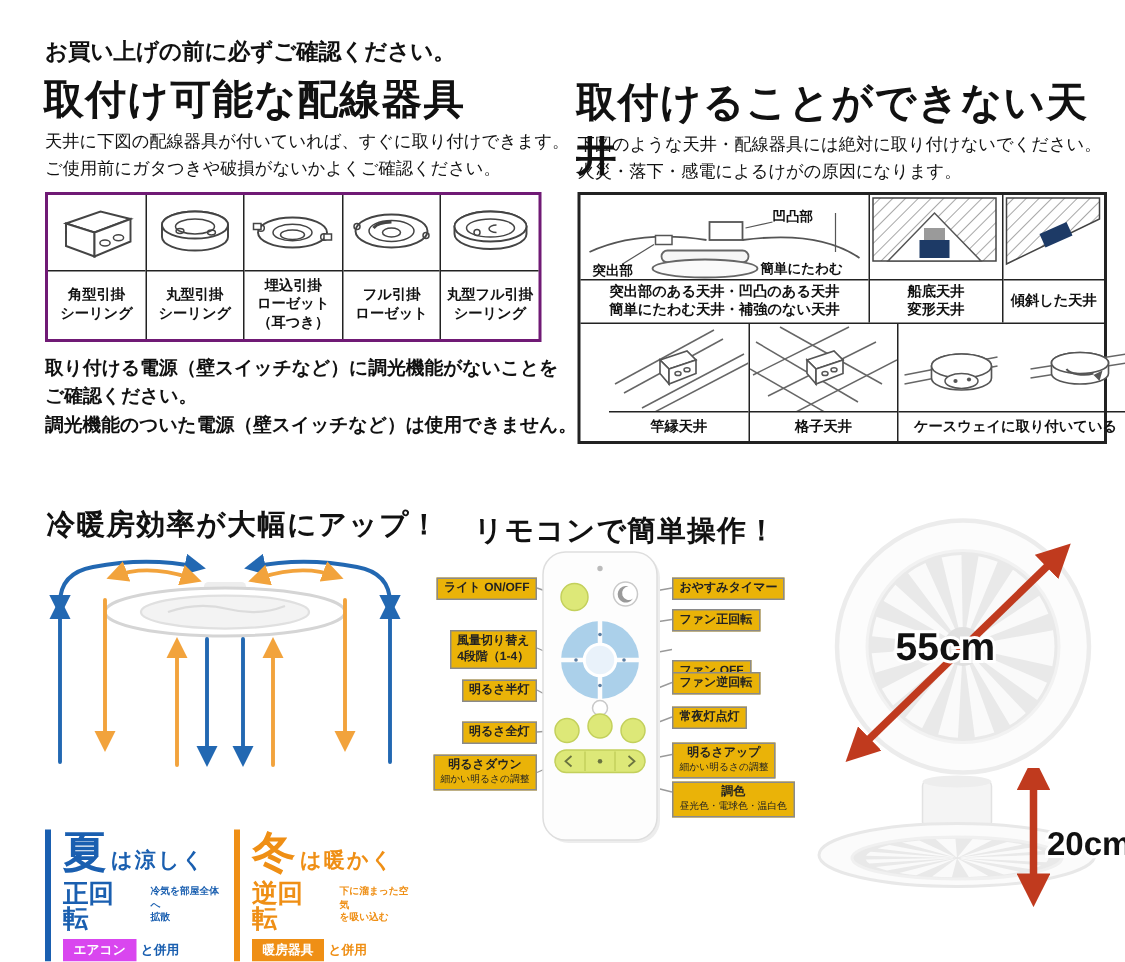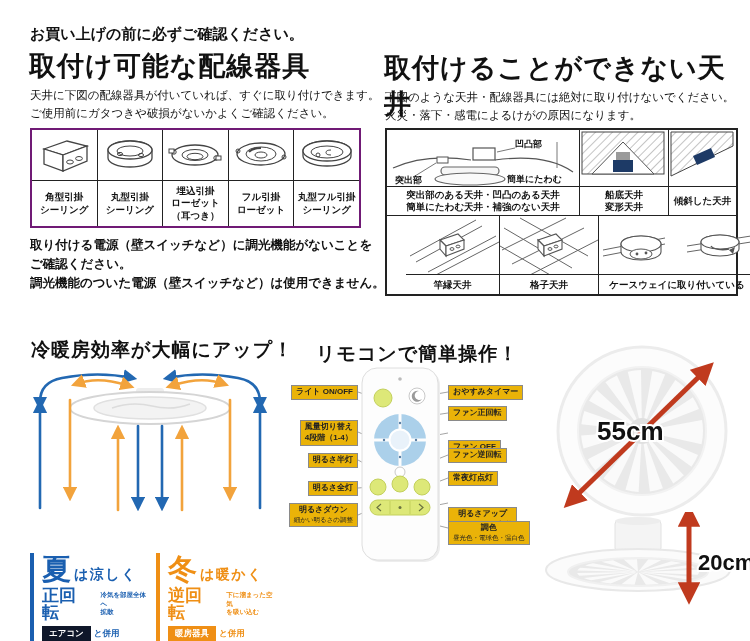--- a/index.html
+++ b/index.html
@@ -42,21 +42,21 @@
   .szn-row1{display:flex;align-items:baseline;gap:3px;}
   .szn-kanji{font-size:29px;font-weight:bold;line-height:1;}
   .szn-rest{font-size:14px;font-weight:bold;letter-spacing:1.5px;}
   .szn-row2{display:flex;align-items:center;gap:12px;margin-top:3px;}
   .szn-mode{font-size:17px;font-weight:bold;line-height:1;}
   .szn-note{font-size:6.5px;font-weight:bold;line-height:1.3;}
   .szn-row3{display:flex;align-items:center;gap:3px;margin-top:5px;}
   .szn-badge{color:#fff;font-size:8.5px;font-weight:bold;padding:2px 7px;}
   .szn-suffix{font-size:8.5px;font-weight:bold;}
   .summer{left:30px;border-color:#1a5fb0;color:#1a5fb0;}
-  .summer .szn-badge{background:#0f172a;}
+  .summer .szn-badge{background:#d946ef;}
   .winter{left:156px;border-color:#ef8f15;color:#ef8f15;}
   .winter .szn-badge{background:#ef8f15;}
   
   .rc-title{left:316px;top:341px;}
   .rlabel{position:absolute;background:#eab308;border:1px solid #8a8a8a;font-size:8px;font-weight:bold;
           line-height:1.35;padding:1px 4px;text-align:center;white-space:nowrap;color:#222;}
   .rlabel .sub{display:block;font-size:6.5px;font-weight:normal;}
   
   .dim-text{font-weight:bold;fill:#111;paint-order:stroke;stroke:#fff;stroke-width:4px;}
 </style>
@@ -450,21 +450,21 @@
   </div>
   <div class="rlabel" style="left:448px;top:440px;text-align:right;">
     <span class="line">ファン OFF</span>
   </div>
   <div class="rlabel" style="left:448px;top:448px;">
     <span class="line">ファン逆回転</span>
   </div>
   <div class="rlabel" style="left:448px;top:471px;">
     <span class="line">常夜灯点灯</span>
   </div>
-  <div class="rlabel" style="left:448px;top:507px;">
+  <div class="rlabel" style="left:448px;top:495px;">
     <span class="line">明るさアップ</span><span class="sub line">細かい明るさの調整</span>
   </div>
   <div class="rlabel" style="left:448px;top:521px;">
     <span class="line">調色</span><span class="sub line">昼光色・電球色・温白色</span>
   </div>
 
   <svg class="abs" style="left:545px;top:345px;" width="200" height="172" viewBox="0 0 200 172">
     <defs>
       <marker id="ra" viewBox="0 0 10 10" refX="7" refY="5" markerWidth="4.5" markerHeight="4.5" orient="auto">
         <path d="M0,0 L10,5 L0,10 Z" fill="#c03a1e"></path>

